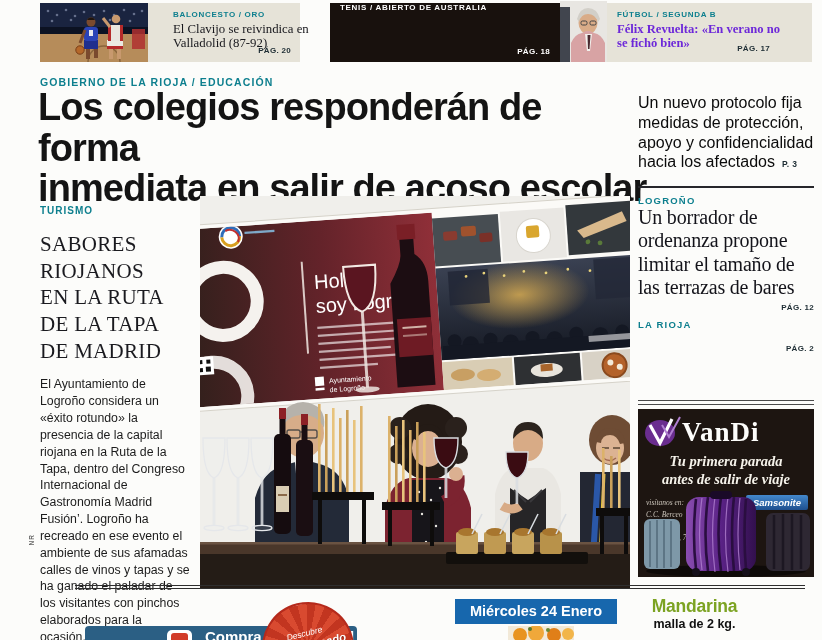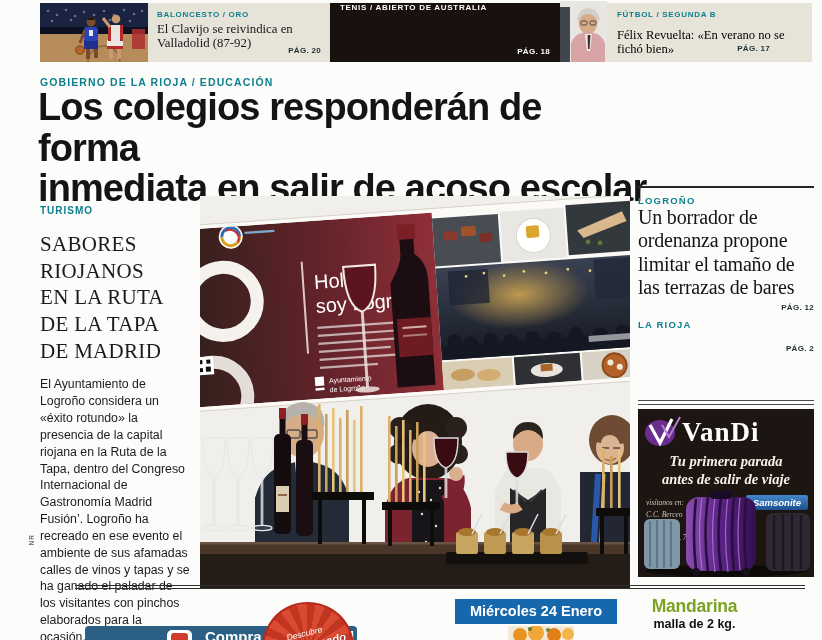--- a/index.html
+++ b/index.html
@@ -6,32 +6,32 @@
   #page{position:relative;width:822px;height:640px;background:#fcfcfa;overflow:hidden;
         font-family:"Liberation Sans",sans-serif;color:#161616;}
   .abs{position:absolute;}
   .serif{font-family:"Liberation Serif",serif;}
   .kick{font-family:"Liberation Sans",sans-serif;font-weight:bold;color:#0d7f8e;
         font-size:8px;letter-spacing:.7px;}
   .pg{font-weight:bold;color:#1d2c33;font-size:8px;letter-spacing:.3px;}
 
   
   .strip-box{background:#e6e3d8;}
-  #box-bball{left:148px;top:3px;width:182px;height:59px;padding:7px 9px;box-sizing:border-box;}
+  #box-bball{left:148px;top:3px;width:152px;height:59px;padding:7px 25px;box-sizing:border-box;}
   #box-bball .hl{font-size:12.8px;font-weight:normal;line-height:1.12;color:#17171c;width:158px;margin-top:3px;}
   #box-bball .pg{position:absolute;right:9px;bottom:7px;}
   #bball-photo{left:40px;top:3px;width:108px;height:59px;}
   #box-tennis{left:330px;top:3px;width:230px;height:59px;background:#18110d;color:#f2efe9;
               padding:0 10px;box-sizing:border-box;}
   #box-tennis .kick{color:#fff;}
   #box-tennis .hl{font-size:12.1px;line-height:1.17;letter-spacing:-.1px;margin-top:3px;width:205px;}
   #box-tennis .pg{position:absolute;right:10px;bottom:6px;color:#fff;}
   #revuelta-photo{left:560px;top:1px;width:47px;height:61px;}
   #box-futbol{left:607px;top:3px;width:205px;height:59px;padding:7px 10px;box-sizing:border-box;}
-  #box-futbol .hl{font-size:12.6px;font-weight:normal;line-height:1.14;color:#000000;width:168px;margin-top:9px;}
+  #box-futbol .hl{font-size:12.6px;font-weight:bold;line-height:1.14;color:#6d28d9;width:168px;margin-top:3px;}
   #box-futbol .pg{position:absolute;right:42px;bottom:9px;}
 
   
   #lead-kicker{left:40px;top:76px;font-size:10.5px;letter-spacing:1.1px;}
   #lead-headline{left:38px;top:87px;width:612px;font-weight:bold;font-size:38px;
                  letter-spacing:-.9px;line-height:1.07;color:#141414;}
   #lead-summary{left:638px;top:93px;width:178px;font-size:16px;line-height:1.24;color:#0b0b0b;}
   #lead-summary .pg{font-size:8.5px;margin-left:7px;}
 
   
@@ -170,20 +170,22 @@
   <div id="box-futbol" class="abs strip-box">
     <div class="kick">FÚTBOL / SEGUNDA B</div>
     <div class="hl serif">Félix Revuelta: «En verano no se fichó bien»</div>
     <span class="pg">PÁG. 17</span>
   </div>
 
   <div id="lead-kicker" class="abs kick">GOBIERNO DE LA RIOJA / EDUCACIÓN</div>
   <div id="lead-headline" class="abs">
     <div>Los colegios responderán de forma</div>
     <div>inmediata en salir de acoso escolar</div>
+  </div>
+  <div id="lead-summary" class="abs"><span>Un nuevo protocolo fija medidas de protección, apoyo y confidencialidad hacia los afectados</span><span class="pg">P. 3</span>
   </div>
 
   <div id="turismo" class="abs">
     <span class="kick">TURISMO</span>
     <div id="turismo-hl" class="serif">SABORES RIOJANOS EN LA RUTA DE LA TAPA DE MADRID</div>
     <div id="turismo-body">El Ayuntamiento de Logroño considera un «éxito rotundo» la presencia de la capital riojana en la Ruta de la Tapa, dentro del Congreso Internacional de Gastronomía Madrid Fusión’. Logroño ha recreado en ese evento el ambiente de sus afamadas calles de vinos y tapas y se ha ganado el paladar de los visitantes con pinchos elaborados para la ocasión.</div>
     
   </div>
   <div id="photo-credit" class="abs">NR</div>
 

